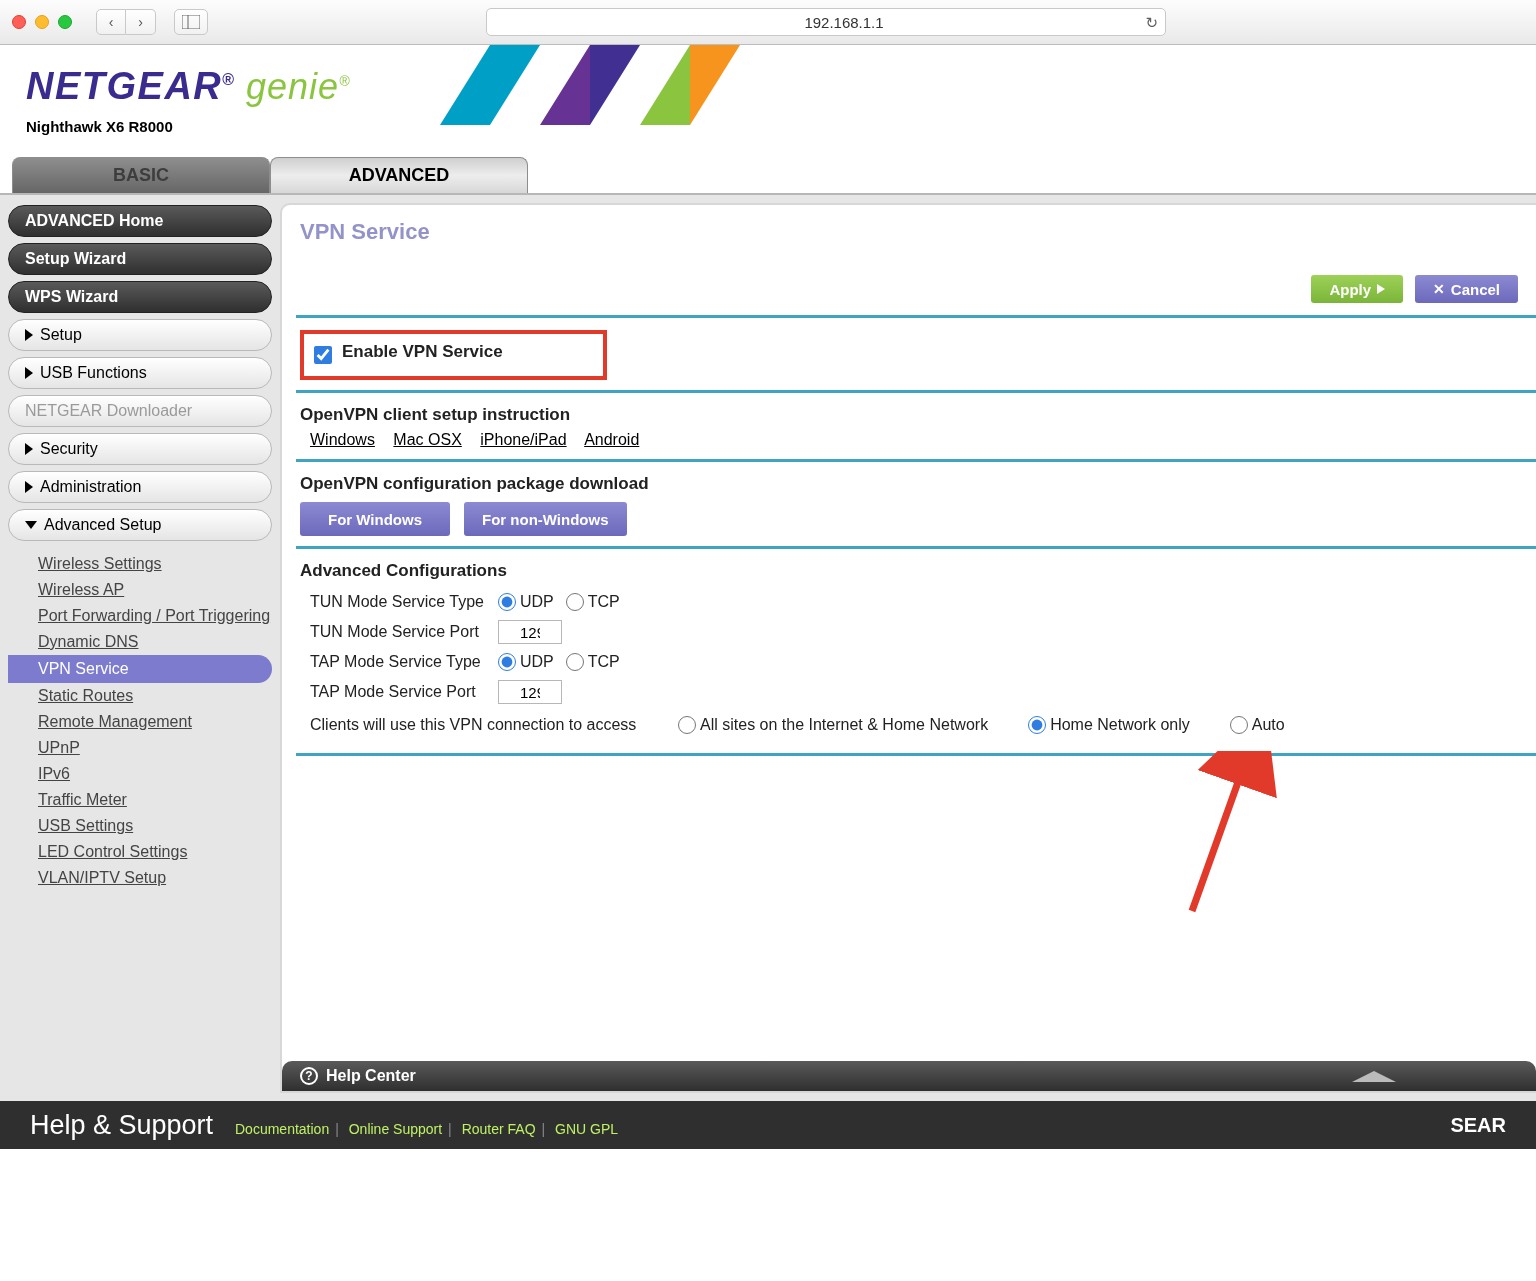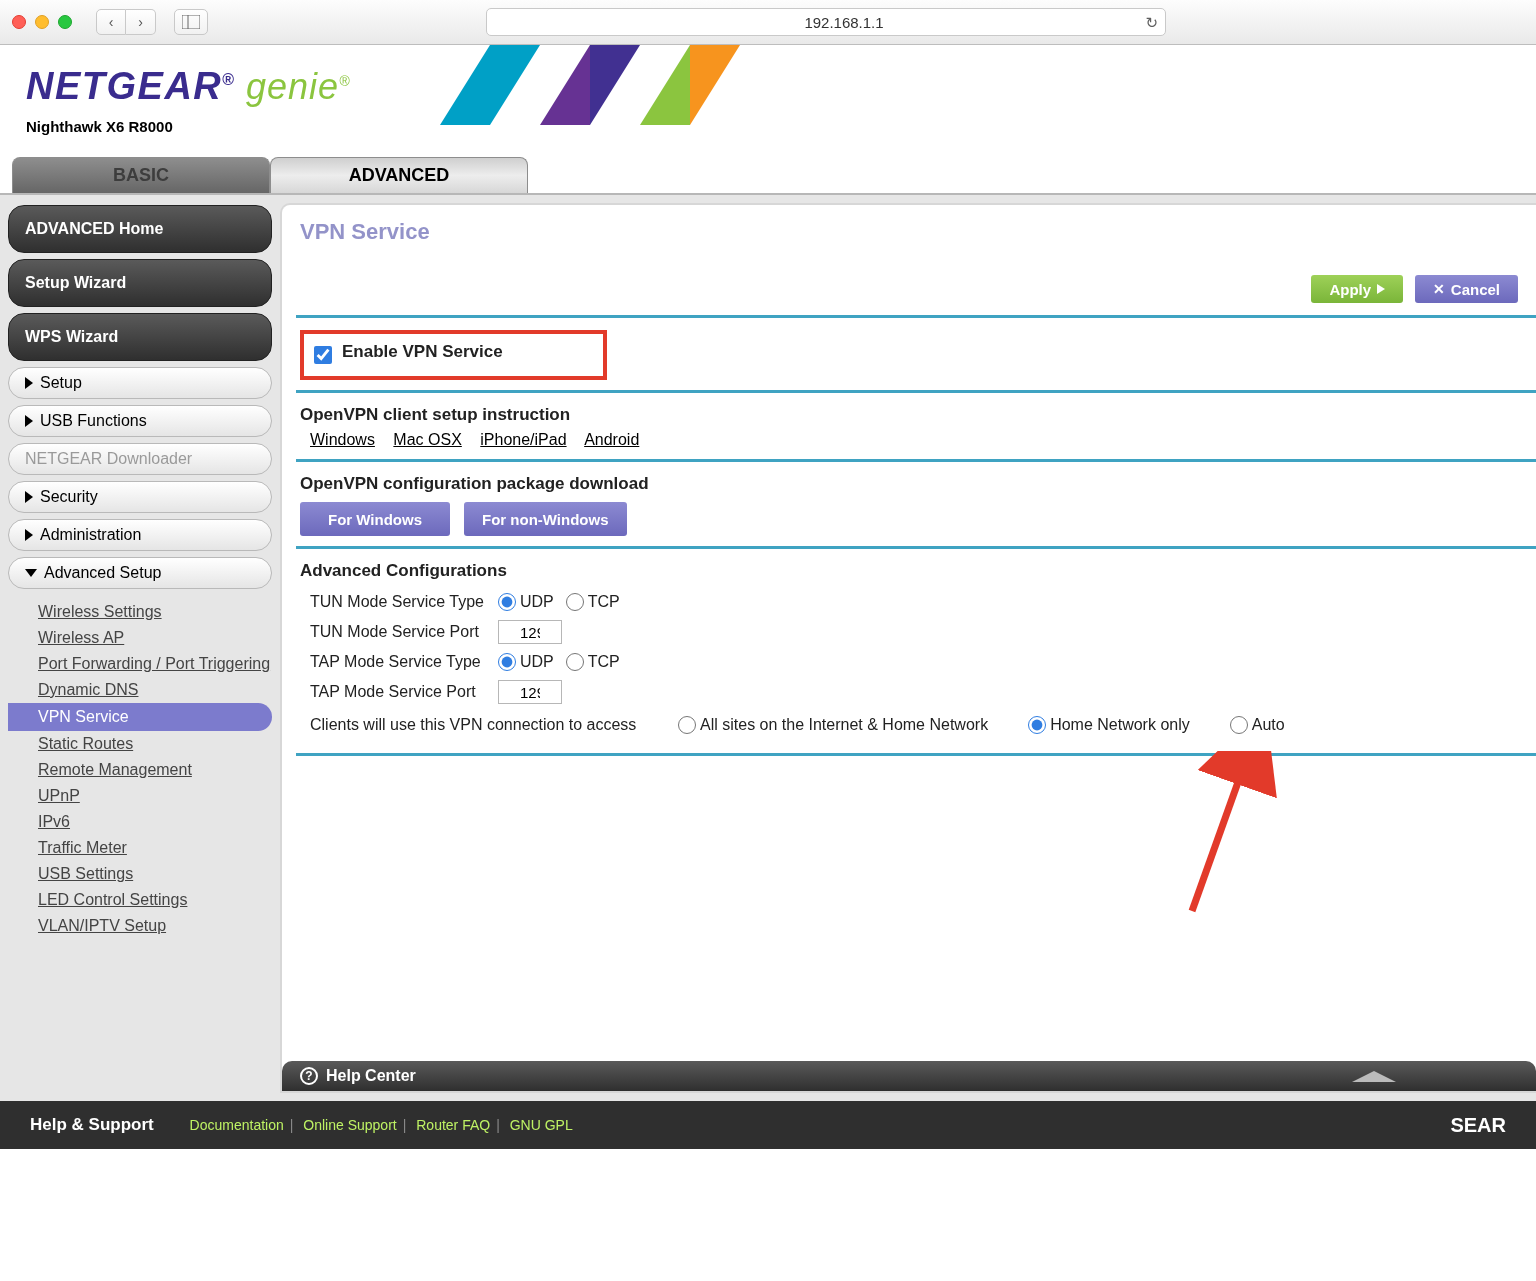--- a/index.html
+++ b/index.html
@@ -53,21 +53,21 @@
     cursor:pointer;}
   .main-tab.inactive{background:linear-gradient(#8e8e8e,#666);color:#3d3d3d;}
 
   
   .outer{display:flex;background:#e6e6e6;border-top:2px solid #b7b7b7;min-height:900px;}
   .sidebar{width:280px;padding:10px 8px;}
   .content-wrap{flex:1;background:#fff;border:2px solid #d7d7d7;border-right:none;
     border-radius:10px 0 0 0;margin:8px 0 8px 0;padding:14px 0 0 0;min-height:890px;position:relative;}
 
   
-  .side-pill{height:48px;margin-bottom:6px;border-radius:16px;
+  .side-pill{height:32px;margin-bottom:6px;border-radius:16px;
     background:linear-gradient(#5a5a5a,#2f2f2f);color:#fff;font-weight:bold;font-size:16px;
     display:flex;align-items:center;padding:8px 16px;cursor:pointer;border:1px solid #222;}
   .side-acc{height:32px;margin-bottom:6px;border-radius:16px;
     background:linear-gradient(#ffffff,#e5e5e5);border:1px solid #b9b9b9;color:#000;
     font-size:16px;display:flex;align-items:center;padding:0 16px;cursor:pointer;}
   .side-acc.dim{color:#9a9a9a;}
   .side-acc .caret{display:inline-block;margin-right:7px;}
   .caret.right{width:0;height:0;border-top:6px solid transparent;border-bottom:6px solid transparent;border-left:8px solid #000;}
   .caret.down{width:0;height:0;border-left:6px solid transparent;border-right:6px solid transparent;border-top:8px solid #000;}
   .sub-list{padding:4px 0 8px 30px;}
@@ -117,21 +117,21 @@
     background:linear-gradient(#5a5a5a,#2f2f2f);border-radius:10px 10px 0 0;color:#fff;
     font-weight:bold;font-size:16px;display:flex;align-items:center;padding:0 18px;}
   .help-center .q{display:inline-flex;width:18px;height:18px;border:2px solid #fff;border-radius:50%;
     align-items:center;justify-content:center;font-size:12px;margin-right:8px;}
   .help-center .up{position:absolute;right:140px;width:0;height:0;
     border-left:22px solid transparent;border-right:22px solid transparent;border-bottom:11px solid #bbb;}
 
   
   .footer{height:48px;background:#2f2f2f;color:#fff;display:flex;align-items:center;
     padding:0 30px;font-size:14px;justify-content:space-between;}
-  .footer .hs{font-size:17px;font-weight:bold;margin-right:28px;}
+  .footer .hs{font-size:27px;font-weight:normal;margin-right:14px;}
   .footer a{color:#bef264;text-decoration:none;margin:0 4px;}
   .footer .sep{color:#888;margin:0 2px;}
 </style>
 </head>
 <body>
 
 <div class="browser-chrome">
   <div class="traffic">
     <div class="tl-dot tl-red"></div>
     <div class="tl-dot tl-yel"></div>

